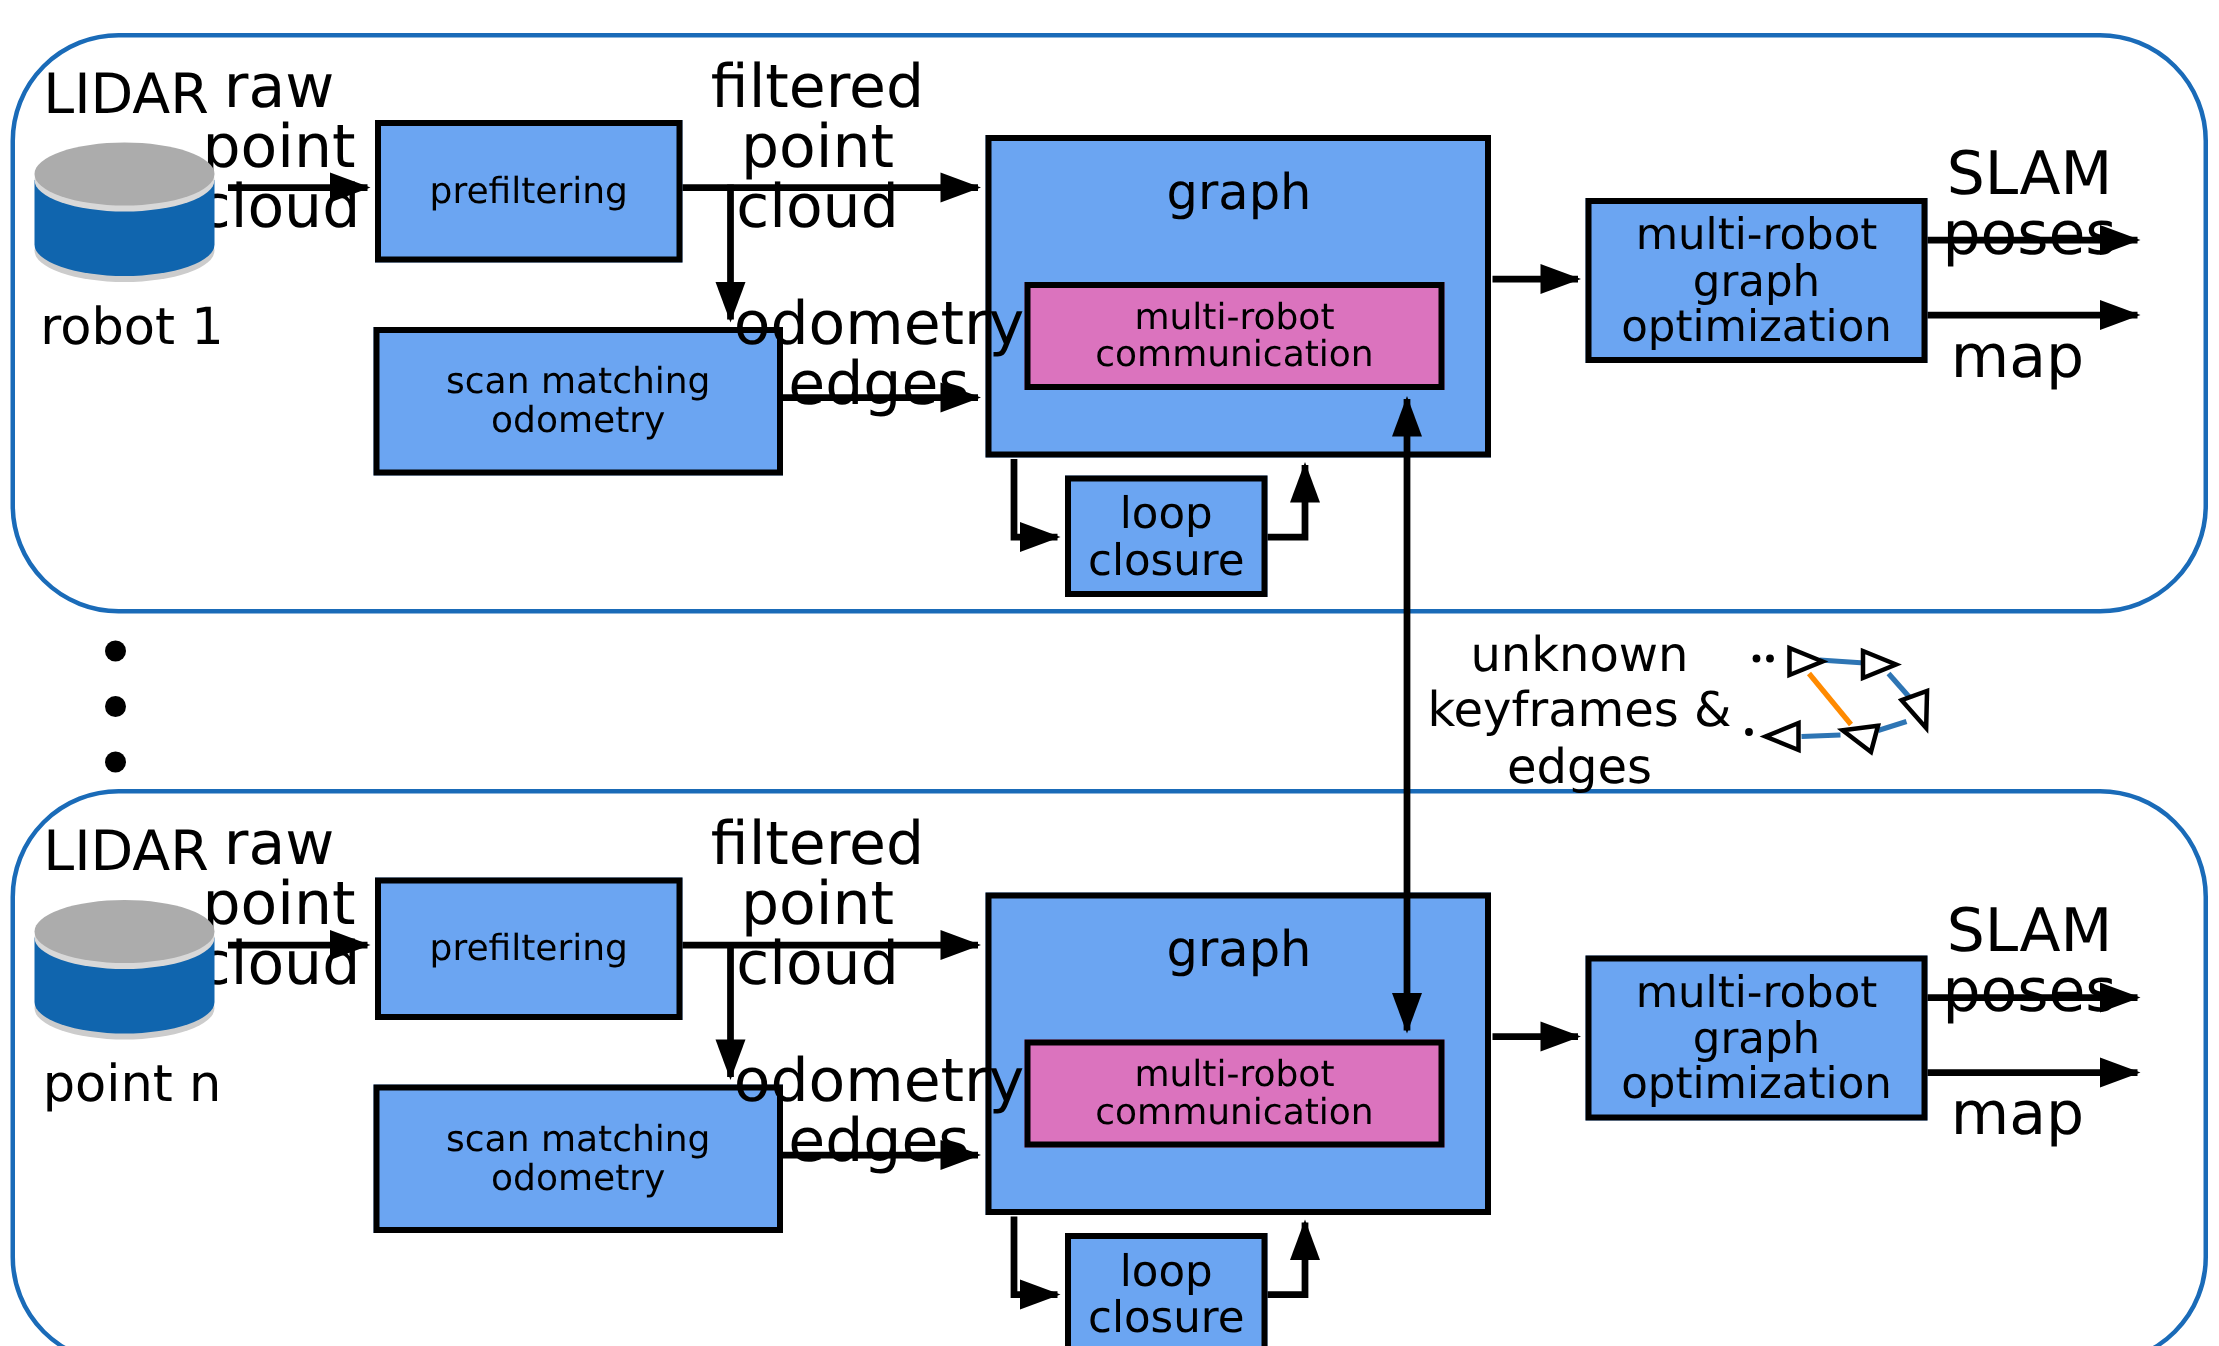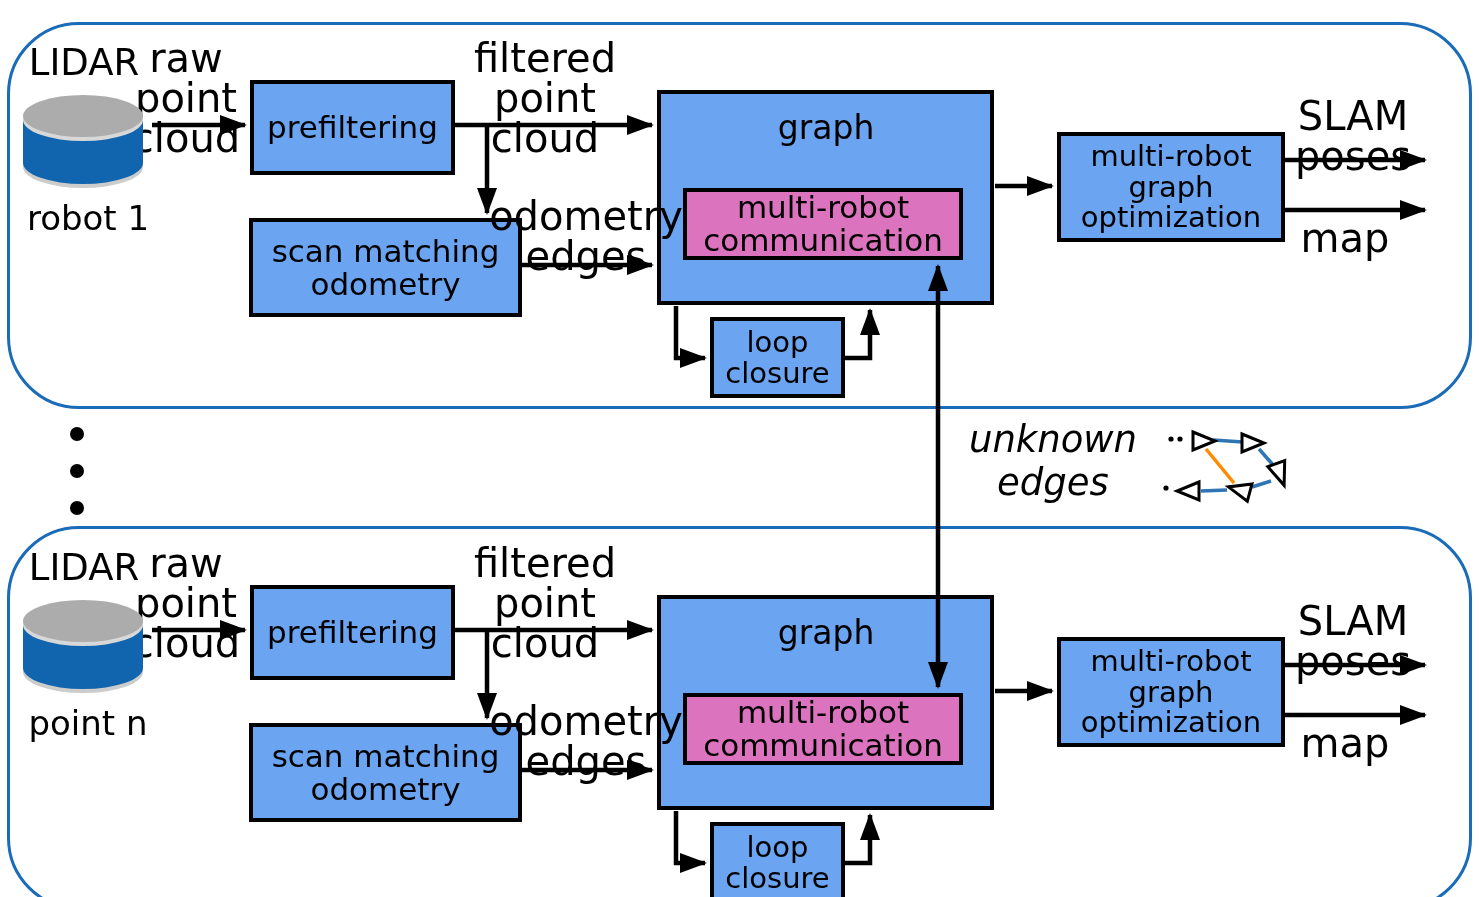--- a/index.html
+++ b/index.html
@@ -7,30 +7,30 @@
     position:relative;width:1479px;height:897px;background:#fff;overflow:hidden;
     font-family:"DejaVu Sans",sans-serif;color:#000;margin-top:20px;
   }
   .container{
     position:absolute;border:3px solid #1A6BB8;border-radius:72px;background:#fff;
     box-sizing:border-box;z-index:1;
   }
   .box{
     position:absolute;background:#6BA5F2;border:4px solid #000;box-sizing:border-box;
     display:flex;flex-direction:column;align-items:center;justify-content:center;
-    z-index:2;font-size:31px;line-height:1.06;text-align:center;
+    z-index:2;font-size:24px;line-height:1.06;text-align:center;
   }
   .box.pink{background:#DB73BE;z-index:3;}
   .lbl{
     position:absolute;transform:translateX(-50%);text-align:center;white-space:nowrap;
     z-index:4;line-height:1.0;
   }
   .lbl span{display:block;}
   .f28{font-size:40px;}
-  .f30{font-size:37px;line-height:1.17;font-style:italic;}
+  .f30{font-size:32px;line-height:1.17;}
   .f34{font-size:34px;}
   .f37{font-size:37px;}
   .graph-title{position:absolute;transform:translateX(-50%);font-size:33px;z-index:3;}
   svg.overlay{position:absolute;left:0;top:0;z-index:5;}
 </style>
 </head>
 <body>
 
 <div class="stage">
 
@@ -87,20 +87,21 @@
   <div class="lbl f28" style="left:1353px;top:76px;">
     <span>SLAM</span>
     <span>poses</span>
   </div>
   <div class="lbl f28" style="left:1345px;top:198px;">
     <span>map</span>
   </div>
 
   <div class="lbl f30" style="left:1053px;top:398px;">
     <span>unknown</span>
+    <span>keyframes &amp;</span>
     <span>edges</span>
   </div>
 
   <div class="lbl f37" style="left:84px;top:529px;">
     <span>LIDAR</span>
   </div>
   <div class="lbl f34" style="left:88px;top:686px;">
     <span>point n</span>
   </div>
   <div class="lbl f28" style="left:186px;top:523px;">

